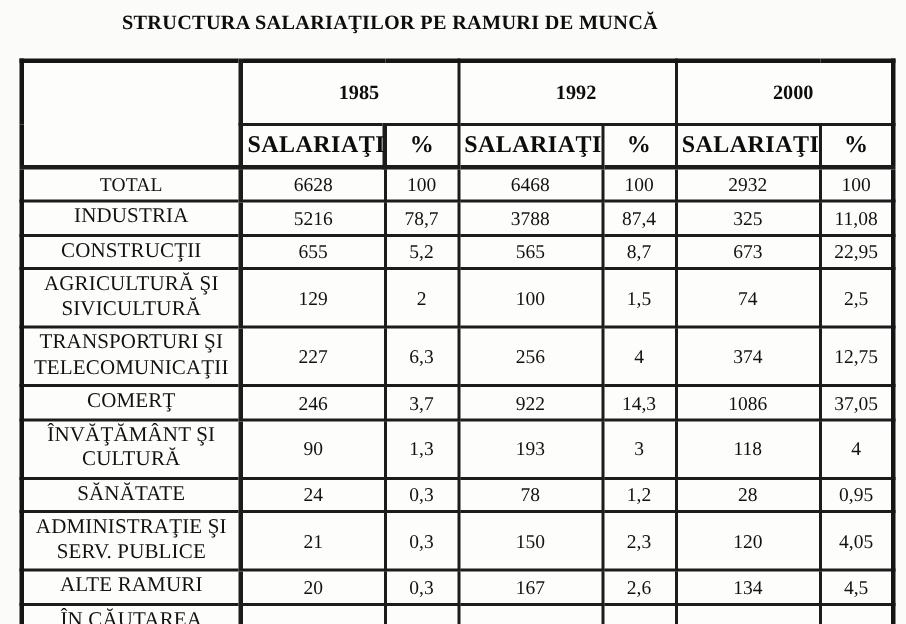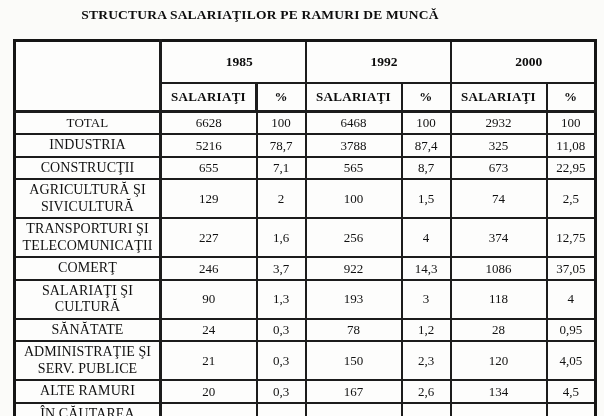--- a/index.html
+++ b/index.html
@@ -44,21 +44,21 @@
   table.salaries th, table.salaries td {
     border: 2px solid #1c1c1c;
     text-align: center;
     vertical-align: middle;
     padding: 1px 3px;
     line-height: 1.18;
   }
   
   thead th { font-weight: bold; color: #0d0d0d; }
   tr.year-row th { height: 38px; font-size: 13.5px; padding-left: 15px; }
-  tr.sub-row th  { height: 24px; font-size: 13px; letter-spacing: 0.3px; }
+  tr.sub-row th  { height: 24px; font-size: 16px; letter-spacing: 0.3px; }
   th.corner { border-bottom: 2px solid #1c1c1c; }
   
   thead tr.sub-row th, thead th.corner { border-bottom-width: 3px; }
   table.salaries th:first-child, table.salaries td:first-child { border-right-width: 3px; }
   
   tbody td { font-size: 13px; height: 16px; }
   tbody td.label {
     font-size: 14px;
     letter-spacing: 0.1px;
     padding: 2px 6px;
@@ -114,55 +114,55 @@
           <td class="val">5216</td>
           <td class="val">78,7</td>
           <td class="val">3788</td>
           <td class="val">87,4</td>
           <td class="val">325</td>
           <td class="val">11,08</td>
         </tr>
         <tr>
           <td class="label">CONSTRUCŢII</td>
           <td class="val">655</td>
-          <td class="val">7,1</td>
+          <td class="val">5,2</td>
           <td class="val">565</td>
           <td class="val">8,7</td>
           <td class="val">673</td>
           <td class="val">22,95</td>
         </tr>
         <tr>
           <td class="label">AGRICULTURĂ ŞI SIVICULTURĂ</td>
           <td class="val">129</td>
           <td class="val">2</td>
           <td class="val">100</td>
           <td class="val">1,5</td>
           <td class="val">74</td>
           <td class="val">2,5</td>
         </tr>
         <tr>
           <td class="label">TRANSPORTURI ŞI TELECOMUNICAŢII</td>
           <td class="val">227</td>
-          <td class="val">1,6</td>
+          <td class="val">6,3</td>
           <td class="val">256</td>
           <td class="val">4</td>
           <td class="val">374</td>
           <td class="val">12,75</td>
         </tr>
         <tr>
           <td class="label">COMERŢ</td>
           <td class="val">246</td>
           <td class="val">3,7</td>
           <td class="val">922</td>
           <td class="val">14,3</td>
           <td class="val">1086</td>
           <td class="val">37,05</td>
         </tr>
         <tr>
-          <td class="label">SALARIAŢI ŞI CULTURĂ</td>
+          <td class="label">ÎNVĂŢĂMÂNT ŞI CULTURĂ</td>
           <td class="val">90</td>
           <td class="val">1,3</td>
           <td class="val">193</td>
           <td class="val">3</td>
           <td class="val">118</td>
           <td class="val">4</td>
         </tr>
         <tr>
           <td class="label">SĂNĂTATE</td>
           <td class="val">24</td>

